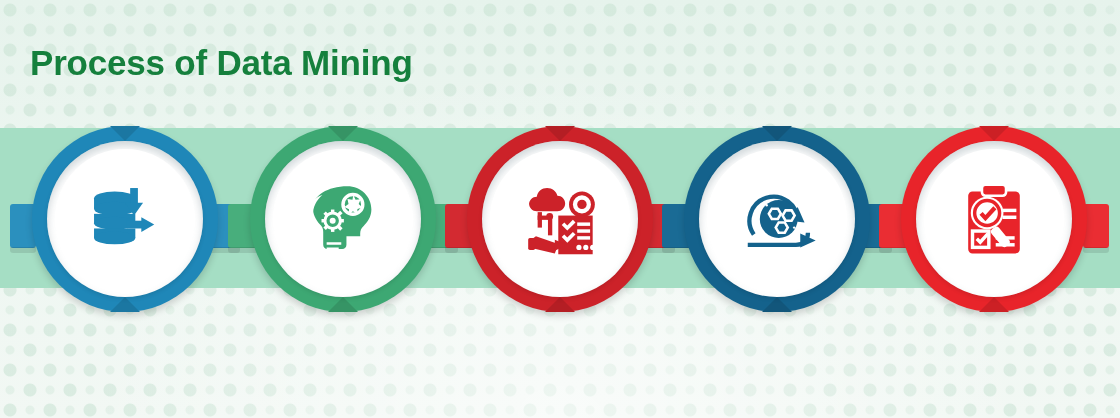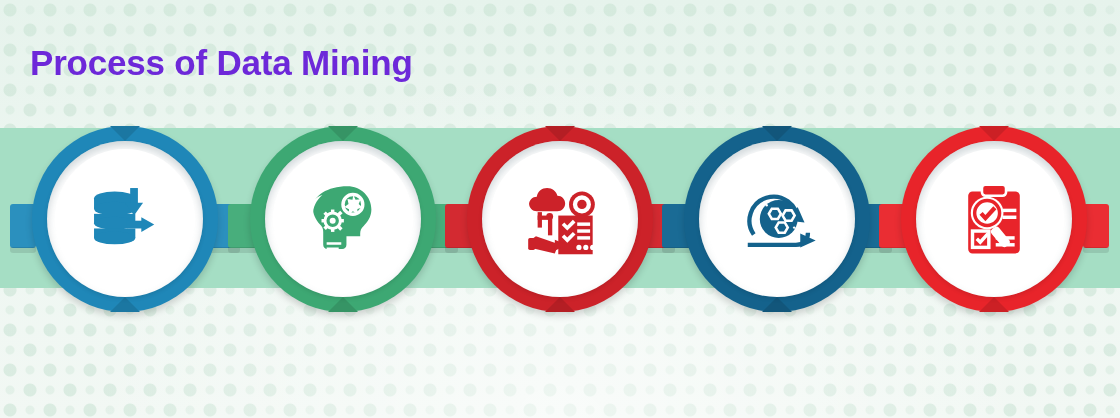--- a/index.html
+++ b/index.html
@@ -85,21 +85,21 @@
 </style>
 </head>
 <body>
 
 <div id="bg" style="background-color: rgb(233, 244, 239);">
   <div id="bg-sheen"></div>
 </div>
 
 <div id="band" style="background: rgb(165, 222, 196);"></div>
 
-<h1 id="title" style="color: #6d28d9;">Process of Data Mining</h1>
+<h1 id="title" style="color: #15803d;">Process of Data Mining</h1>
 
 <div id="steps">
 
   <div class="step" id="step-0" style="left: 32px;">
     <div class="connector left" style="background: rgb(43, 144, 190); width: 26px;"></div>
     <div class="connector right" style="background: rgb(43, 144, 190);"></div>
     <div class="ring" style="background: rgb(31, 135, 184);">
       <div class="notch top" style="border-top: 15px solid rgb(31, 135, 184); filter: brightness(0.88);"></div>
       <div class="notch bot" style="border-bottom: 15px solid rgb(31, 135, 184); filter: brightness(0.88);"></div>
     </div>

